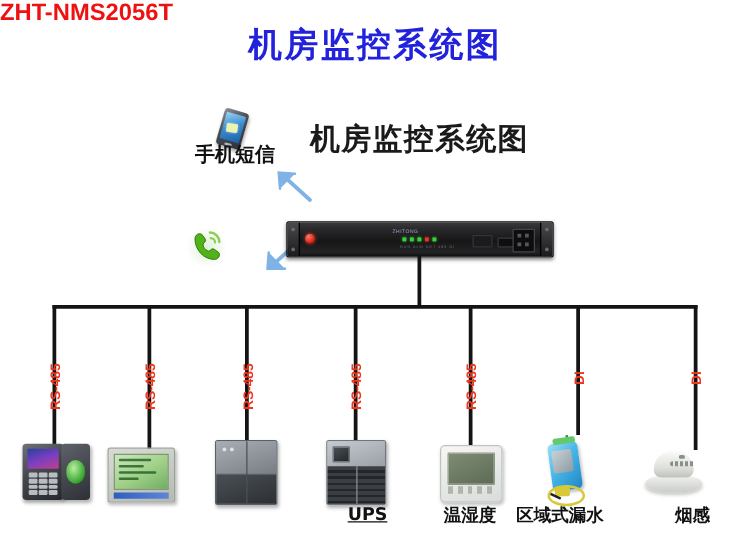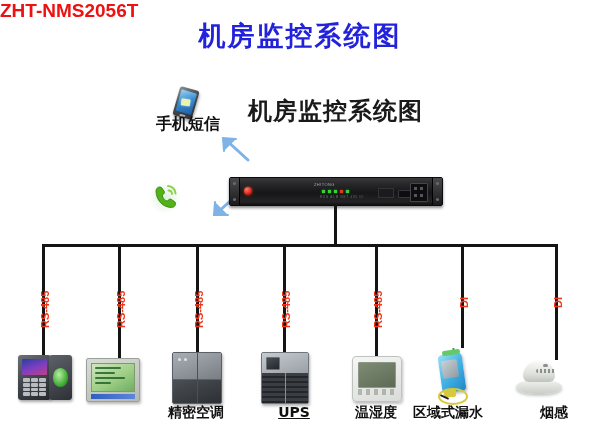--- a/index.html
+++ b/index.html
@@ -374,21 +374,20 @@
   </div>
 
   <div class="dev pac">
     <div class="pac-top">
         <div class="pac-dot"></div>
         <div class="pac-dot2"></div>
       </div>
     <div class="pac-bot"></div>
     <div class="pac-split"></div>
   </div>
-  <div class="dev-cap" style="left:161px;top:404px;width:70px;">精密空调</div>
 
   <div class="dev ups">
     <div class="ups-top">
         <div class="ups-scr"></div>
       </div>
     <div class="ups-bot"></div>
     <div class="ups-split"></div>
   </div>
   <div class="dev-cap" style="left:259px;top:404px;width:70px;text-decoration:underline;">UPS</div>
 

